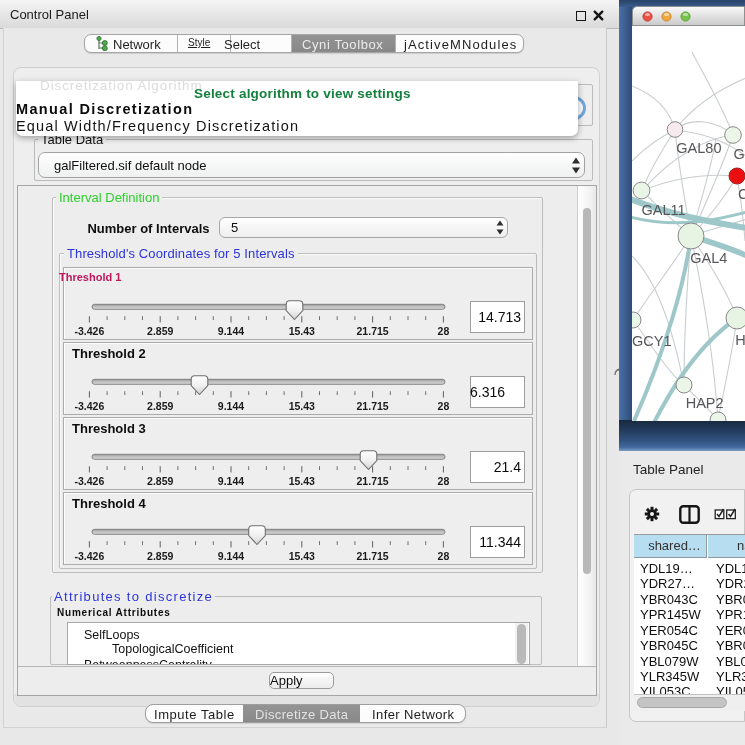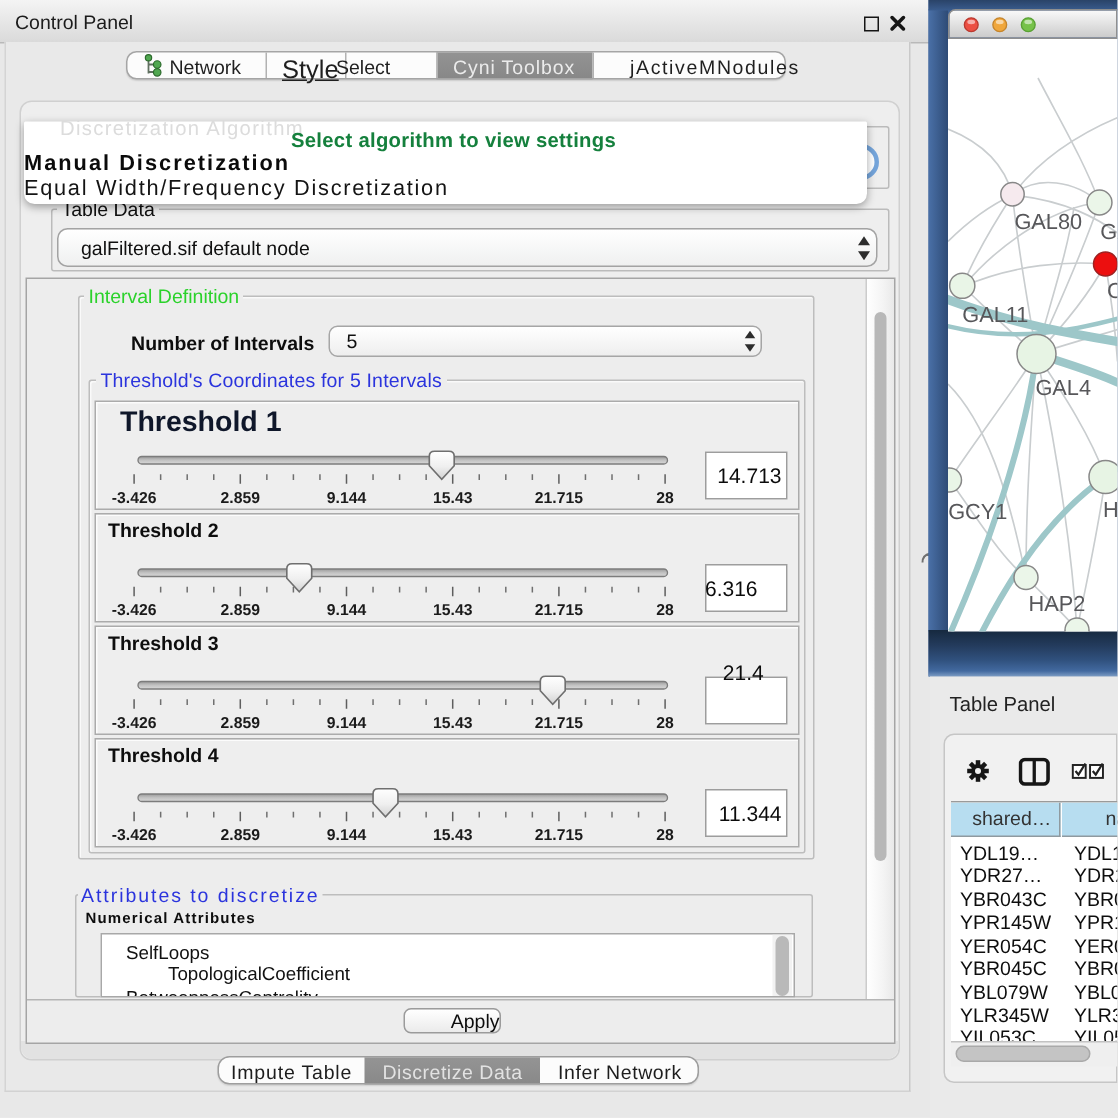--- a/index.html
+++ b/index.html
@@ -19,24 +19,24 @@
 
 <div class="abs" style="left:13px;top:67px;width:587px;height:640px;background:#eeeeee;border:1px solid #d0d0d0;border-radius:8px;box-sizing:border-box;"></div>
 <div class="abs" style="left:14px;top:694px;width:585px;height:12px;background:#e2e2e2;border-radius:0 0 8px 8px;"></div>
 <div class="abs" style="left:84px;top:34px;width:440px;height:19px;background:#fcfcfc;border:1px solid #a5a5a5;border-radius:7px;box-sizing:border-box;box-shadow:0 1px 1px rgba(0,0,0,0.12);"></div>
 <div class="abs" style="left:291px;top:34px;width:104px;height:19px;background:linear-gradient(#939393,#888888);box-sizing:border-box;border-top:1px solid #a5a5a5;border-bottom:1px solid #a5a5a5;"></div>
 <div class="abs" style="left:177px;top:35px;width:1px;height:17px;background:#b2b2b2;"></div>
 <div class="abs" style="left:230px;top:35px;width:1px;height:17px;background:#b2b2b2;"></div>
 <div class="abs" style="left:291px;top:35px;width:1px;height:17px;background:#b2b2b2;"></div>
 <div class="abs" style="left:395px;top:35px;width:1px;height:17px;background:#b2b2b2;"></div>
 <div class="abs" style="left:113px;top:37px;font-size:13px;color:#1f1f1f;">Network</div>
-<div class="abs" style="left:188px;top:37px;font-size:17px;color:#1f1f1f;text-decoration:underline;">Style</div>
+<div class="abs" style="left:188px;top:37px;font-size:10px;color:#1f1f1f;text-decoration:underline;">Style</div>
 <div class="abs" style="left:224px;top:37px;font-size:13px;color:#1f1f1f;">Select</div>
 <div class="abs" style="left:302px;top:37px;font-size:13px;color:#ebebeb;letter-spacing:0.6px;">Cyni Toolbox</div>
-<div class="abs" style="left:404px;top:37px;font-size:13px;color:#1f1f1f;letter-spacing:1.1px;margin-left:16px;">jActiveMNodules</div>
+<div class="abs" style="left:404px;top:37px;font-size:13px;color:#1f1f1f;letter-spacing:1.1px;">jActiveMNodules</div>
 <svg class="abs" style="left:95px;top:35px;" width="14" height="17" viewBox="0 0 14 17">
 <path d="M4 3.5 L4 14 M4 8 L9.5 8 M4 13 L9.5 13" stroke="#607060" stroke-width="1.2" fill="none"></path>
 <circle cx="4" cy="3.5" r="2.1" fill="#51a851" stroke="#2e6b2e" stroke-width="0.8"></circle>
 <circle cx="9.8" cy="8" r="2.5" fill="#51a851" stroke="#2e6b2e" stroke-width="0.8"></circle>
 <circle cx="9.8" cy="13.2" r="2.5" fill="#51a851" stroke="#2e6b2e" stroke-width="0.8"></circle>
 </svg>
 <div class="abs" style="left:34px;top:84px;width:559px;height:42px;border:1px solid #bbbbbb;border-radius:2px;box-sizing:border-box;"></div>
 <div class="abs" style="left:480px;top:96px;width:106px;height:24px;border:3px solid #74a4da;border-radius:12px;background:#fdfeff;box-sizing:border-box;"></div>
 <div class="abs" style="left:34px;top:139px;width:559px;height:42px;border:1px solid #bbbbbb;border-radius:2px;box-sizing:border-box;"></div>
 <div class="abs" style="left:38px;top:132px;font-size:13px;color:#111;background:#eeeeee;padding:0 3px;">Table Data</div>
@@ -65,21 +65,21 @@
 <div class="abs" style="left:231px;top:220px;font-size:13px;color:#101010;">5</div>
 <svg class="abs" style="left:494px;top:219px;" width="12" height="17" viewBox="0 0 12 17">
 <path d="M6 1.5 L9.5 6.5 L2.5 6.5 Z" fill="#2d2d2d"></path>
 <path d="M6 15.5 L9.5 10.5 L2.5 10.5 Z" fill="#2d2d2d"></path>
 </svg>
 
 <div class="abs" style="left:59px;top:253px;width:478px;height:316px;border:1px solid #bdbdbd;border-radius:2px;box-sizing:border-box;box-shadow:inset 1px 1px 0 rgba(255,255,255,0.7);"></div>
 <div class="abs" style="left:64px;top:246px;font-size:13px;color:#2b34dd;background:#ededed;padding:0 3px;letter-spacing:0.12px;">Threshold's Coordinates for 5 Intervals</div>
 
 <div class="abs" style="left:63px;top:267px;width:470px;height:73px;background:#eeeeee;border:1px solid #ababab;box-sizing:border-box;box-shadow:inset 1px 1px 0 rgba(255,255,255,0.8);"></div>
-<div class="abs b" style="left:80px;top:271px;font-size:19px;color:#0f172a;">Threshold 1</div>
+<div class="abs b" style="left:59px;top:271px;font-size:11px;color:#be185d;">Threshold 1</div>
 <svg class="abs" style="left:63px;top:267px;" width="470" height="73" viewBox="0 0 470 73">
 <defs>
 <linearGradient id="trk1" x1="0" y1="0" x2="0" y2="1">
 <stop offset="0" stop-color="#9a9a9a"></stop>
         <stop offset="0.5" stop-color="#c2c2c2"></stop>
         <stop offset="1" stop-color="#d8d8d8"></stop>
 </linearGradient>
 <linearGradient id="tg" x1="0" y1="0" x2="0" y2="1">
 <stop offset="0" stop-color="#ffffff"></stop>
         <stop offset="0.55" stop-color="#efefef"></stop>
@@ -212,21 +212,21 @@
 <text x="26.4" y="68">-3.426</text>
       <text x="97.2" y="68">2.859</text>
       <text x="168.0" y="68">9.144</text>
       <text x="238.8" y="68">15.43</text>
       <text x="309.6" y="68">21.715</text>
       <text x="380.4" y="68">28</text>
 </g>
 <path d="M297.2 37.2 Q297.2 33.8 300.7 33.8 L310.3 33.8 Q313.8 33.8 313.8 37.2 L313.8 43.5 L305.5 52.5 L297.2 43.5 Z" fill="url(#tg)" stroke="#6f6f6f" stroke-width="1.1"></path>
 </svg>
 <div class="abs" style="left:470px;top:451px;width:55px;height:32px;background:#ffffff;border:1px solid #9d9d9d;box-sizing:border-box;"></div>
-<div class="abs" style="left:470px;top:440px;width:51px;text-align:center;font-size:14px;color:#0b0b0b;">21.4</div>
+<div class="abs" style="left:470px;top:459px;width:51px;text-align:right;font-size:14px;color:#0b0b0b;">21.4</div>
 
 <div class="abs" style="left:63px;top:492px;width:470px;height:73px;background:#eeeeee;border:1px solid #ababab;box-sizing:border-box;box-shadow:inset 1px 1px 0 rgba(255,255,255,0.8);"></div>
 <div class="abs b" style="left:72px;top:496px;font-size:13px;color:#0d0d0d;">Threshold 4</div>
 <svg class="abs" style="left:63px;top:492px;" width="470" height="73" viewBox="0 0 470 73">
 <defs>
 <linearGradient id="trk4" x1="0" y1="0" x2="0" y2="1">
 <stop offset="0" stop-color="#9a9a9a"></stop>
         <stop offset="0.5" stop-color="#c2c2c2"></stop>
         <stop offset="1" stop-color="#d8d8d8"></stop>
 </linearGradient>
@@ -275,21 +275,21 @@
 <div class="abs" style="left:52px;top:589px;font-size:13px;color:#2b34dd;background:#ededed;padding:0 2px;letter-spacing:1.3px;">Attributes to discretize</div>
 <div class="abs b" style="left:57px;top:607px;font-size:10px;color:#0d0d0d;letter-spacing:0.78px;">Numerical Attributes</div>
 <div class="abs" style="left:67px;top:622px;width:463px;height:43px;background:#ffffff;border:1px solid #a8a8a8;box-sizing:border-box;overflow:hidden;">
   <div style="position:absolute;left:16px;top:5px;font-size:12.5px;color:#111;">SelfLoops</div>
   <div style="position:absolute;left:16px;top:19px;font-size:12.5px;color:#111;margin-left:28px;">TopologicalCoefficient</div>
   <div style="position:absolute;left:16px;top:35px;font-size:12.5px;color:#111;">BetweennessCentrality</div>
   <div style="position:absolute;right:1px;top:0;width:13px;height:41px;background:#f2f2f2;"></div>
   <div style="position:absolute;right:3px;top:1px;width:9px;height:40px;background:#b9b9b9;border-radius:4.5px;"></div>
 </div>
 
-<div class="abs" style="left:269px;top:672px;width:65px;height:17px;background:linear-gradient(#ffffff,#ebebeb);border:1px solid #9b9b9b;border-radius:5px;box-sizing:border-box;text-align:right;font-size:13px;color:#0d0d0d;line-height:15px;">Apply</div>
+<div class="abs" style="left:269px;top:672px;width:65px;height:17px;background:linear-gradient(#ffffff,#ebebeb);border:1px solid #9b9b9b;border-radius:5px;box-sizing:border-box;text-align:left;font-size:13px;color:#0d0d0d;line-height:15px;">Apply</div>
 
 <div class="abs" style="left:145px;top:704px;width:321px;height:19px;background:#fcfcfc;border:1px solid #9e9e9e;border-radius:8px;box-sizing:border-box;box-shadow:0 1px 1px rgba(0,0,0,0.1);"></div>
 <div class="abs" style="left:243px;top:704px;width:117px;height:19px;background:linear-gradient(#949494,#898989);border-top:1px solid #9e9e9e;border-bottom:1px solid #9e9e9e;box-sizing:border-box;"></div>
 <div class="abs" style="left:154px;top:707px;font-size:13px;color:#1d1d1d;letter-spacing:0.55px;">Impute Table</div>
 <div class="abs" style="left:255px;top:707px;font-size:13px;color:#e2e2e2;letter-spacing:0.35px;">Discretize Data</div>
 <div class="abs" style="left:372px;top:707px;font-size:13px;color:#1d1d1d;letter-spacing:0.4px;">Infer Network</div>
 <svg class="abs" style="left:613px;top:367px;" width="9" height="10" viewBox="0 0 9 10">
     <path d="M2 8 Q2 3 7 2" fill="none" stroke="#707070" stroke-width="1.3"></path>
     <path d="M7.5 0.5 L8.5 4 L4.5 3.5 Z" fill="#707070"></path>
   </svg>

